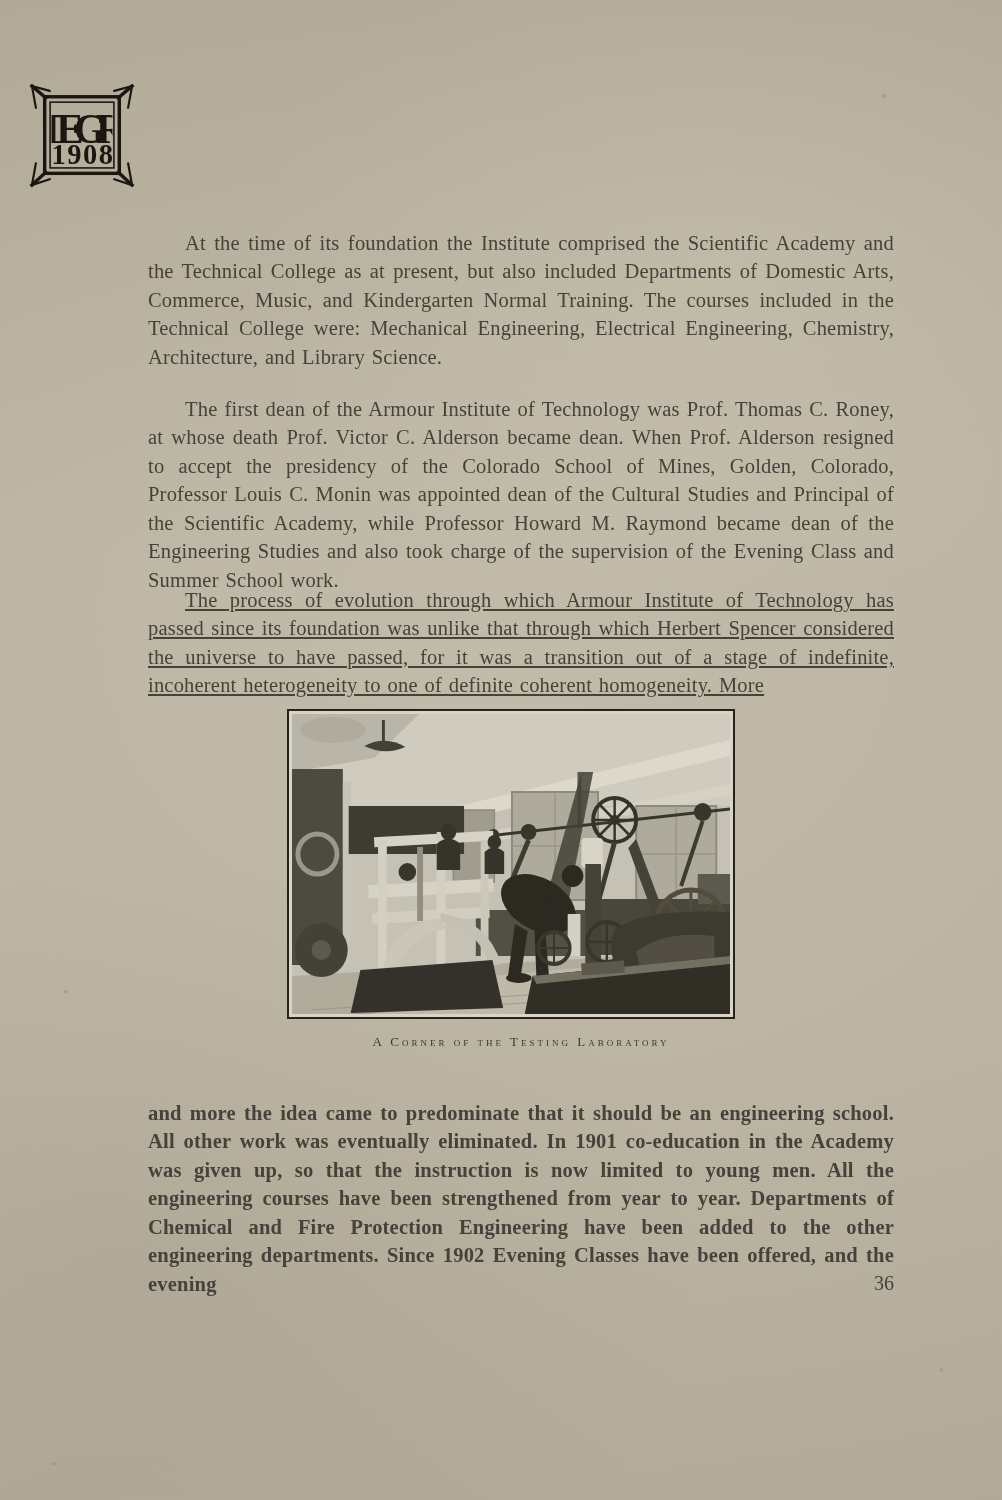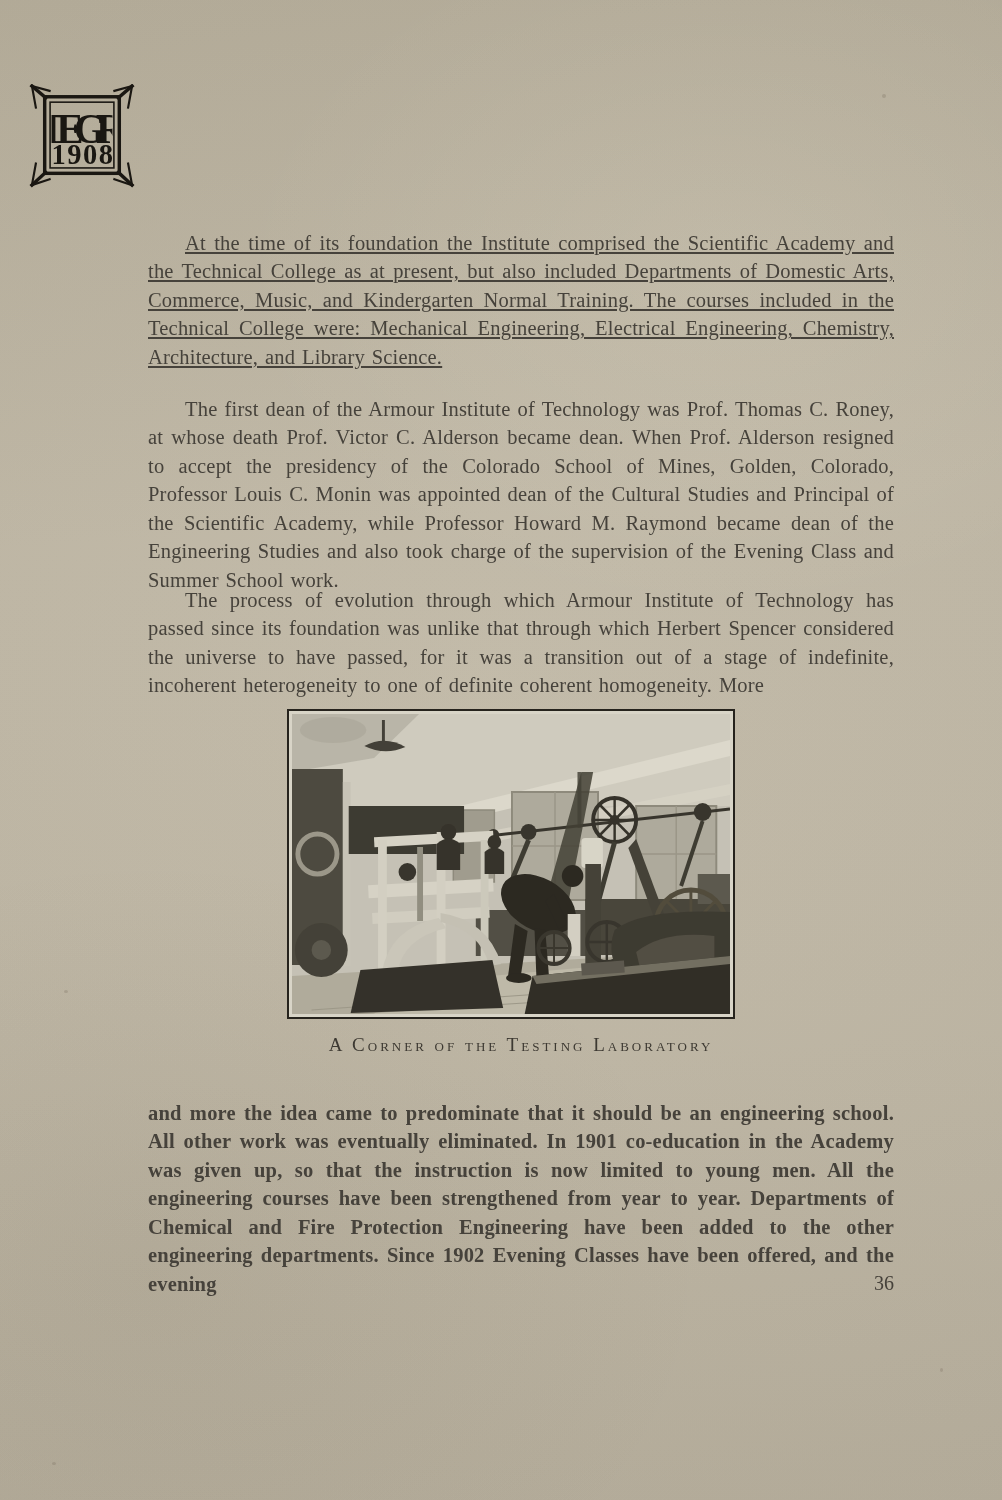--- a/index.html
+++ b/index.html
@@ -28,40 +28,40 @@
 
   .bodytext{
     position:absolute;left:148px;width:746px;
     font-size:20.5px;line-height:28.6px;
     text-align:justify;
     letter-spacing:.2px;
     word-spacing:1.5px;
     color:#46423b;
   }
   .bodytext.indent{text-indent:37px;}
-  .p1{top:208px;text-decoration:underline;}
+  .p1{top:208px;}
   .p2{top:374px;}
-  .p3{top:565px;}
+  .p3{top:565px;text-decoration:underline;}
   .p4{top:1078px;font-weight:bold;}
 
   .photo-frame{
     position:absolute;left:287px;top:709px;width:448px;height:310px;
     box-sizing:border-box;
     border:2px solid #26231d;
     background:#d8d4c7;
     padding:3px;
     box-shadow:0 0 0 1px rgba(216,212,199,.8) inset;
   }
   .photo-frame svg{display:block;width:100%;height:100%;}
 
   .caption{
     position:absolute;left:148px;top:1034px;width:746px;
     text-align:center;
     font-variant:small-caps;
-    font-size:19px;
+    font-size:13px;
     letter-spacing:3px;
     color:#3d3932;
   }
 
   .pagenum{
     position:absolute;left:148px;top:1272px;width:746px;
     text-align:right;
     font-size:20px;
     color:#45413a;
   }

